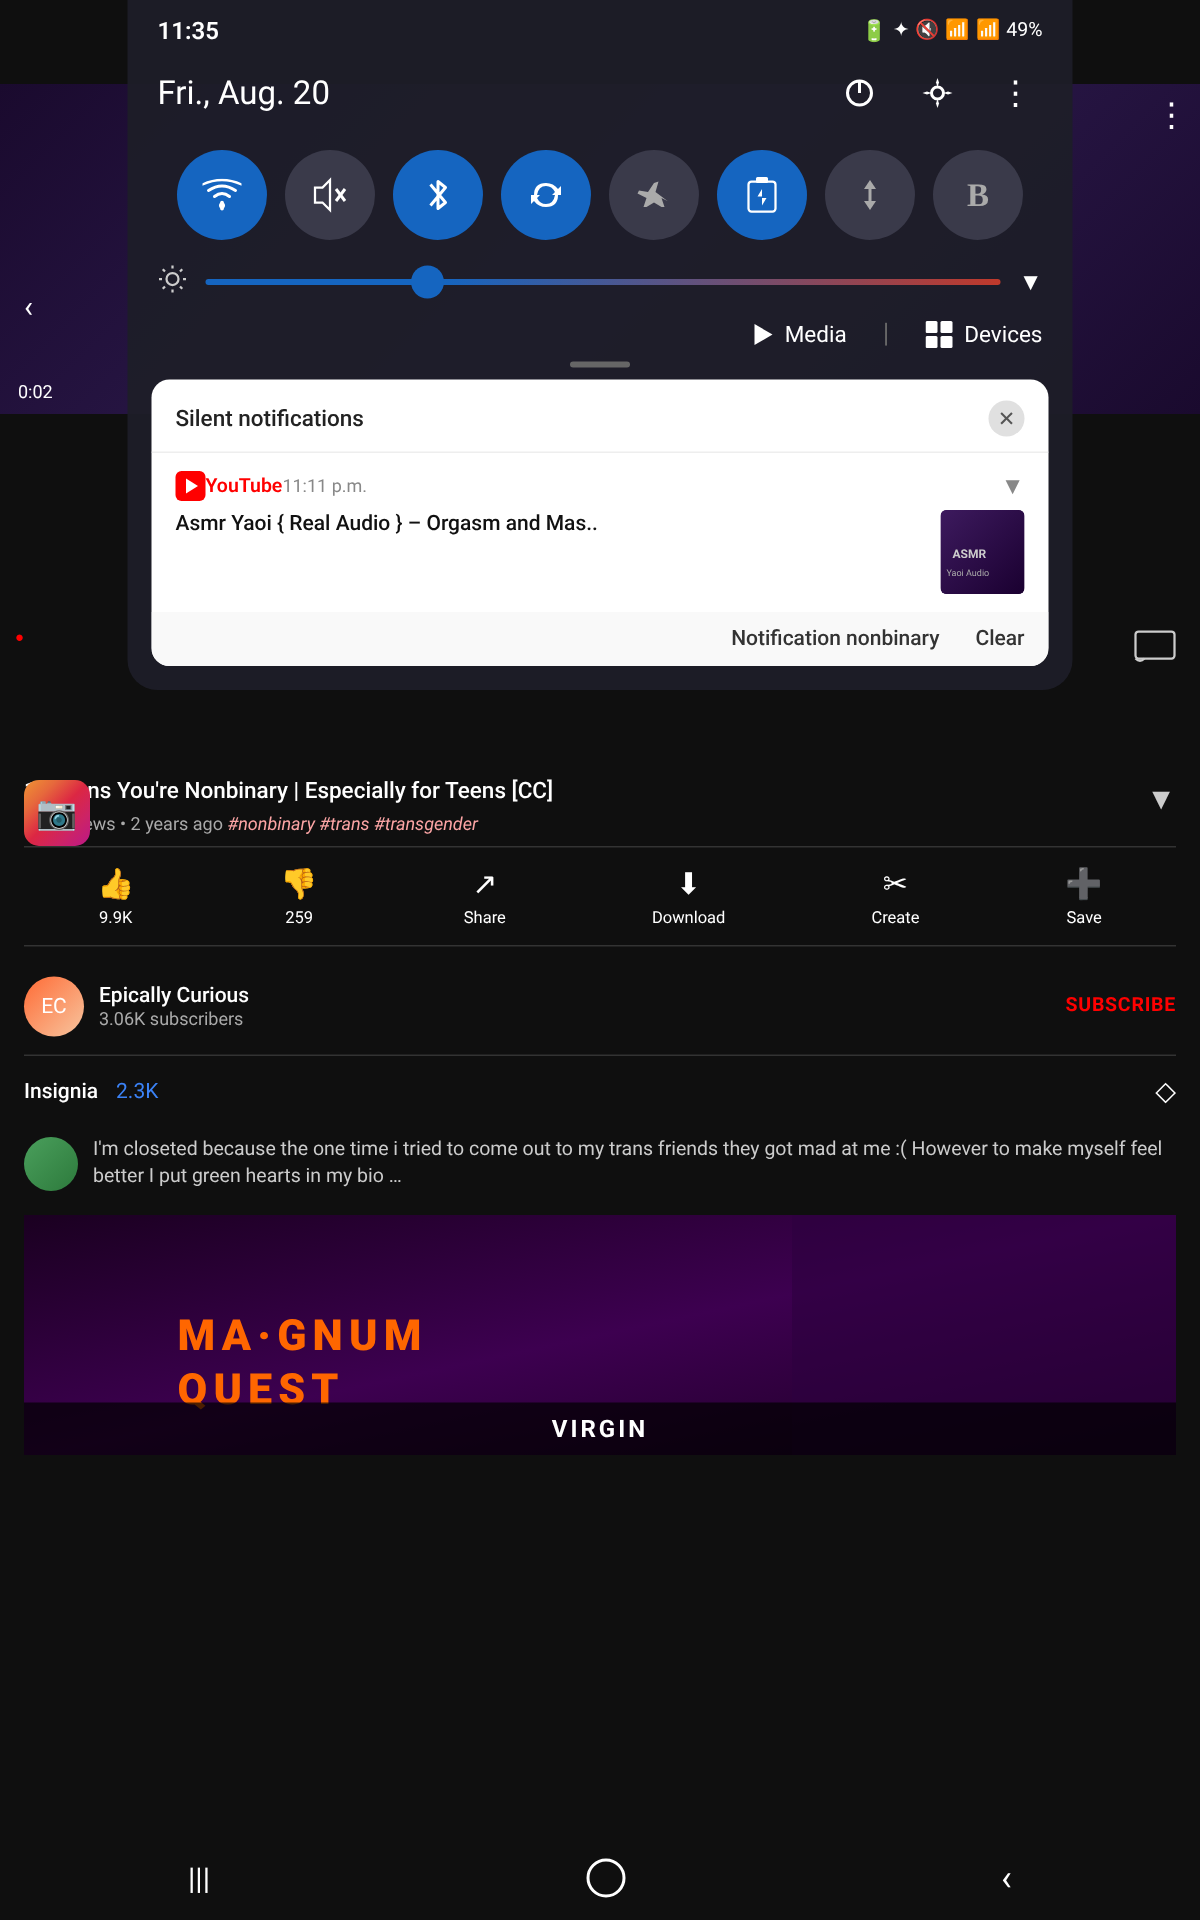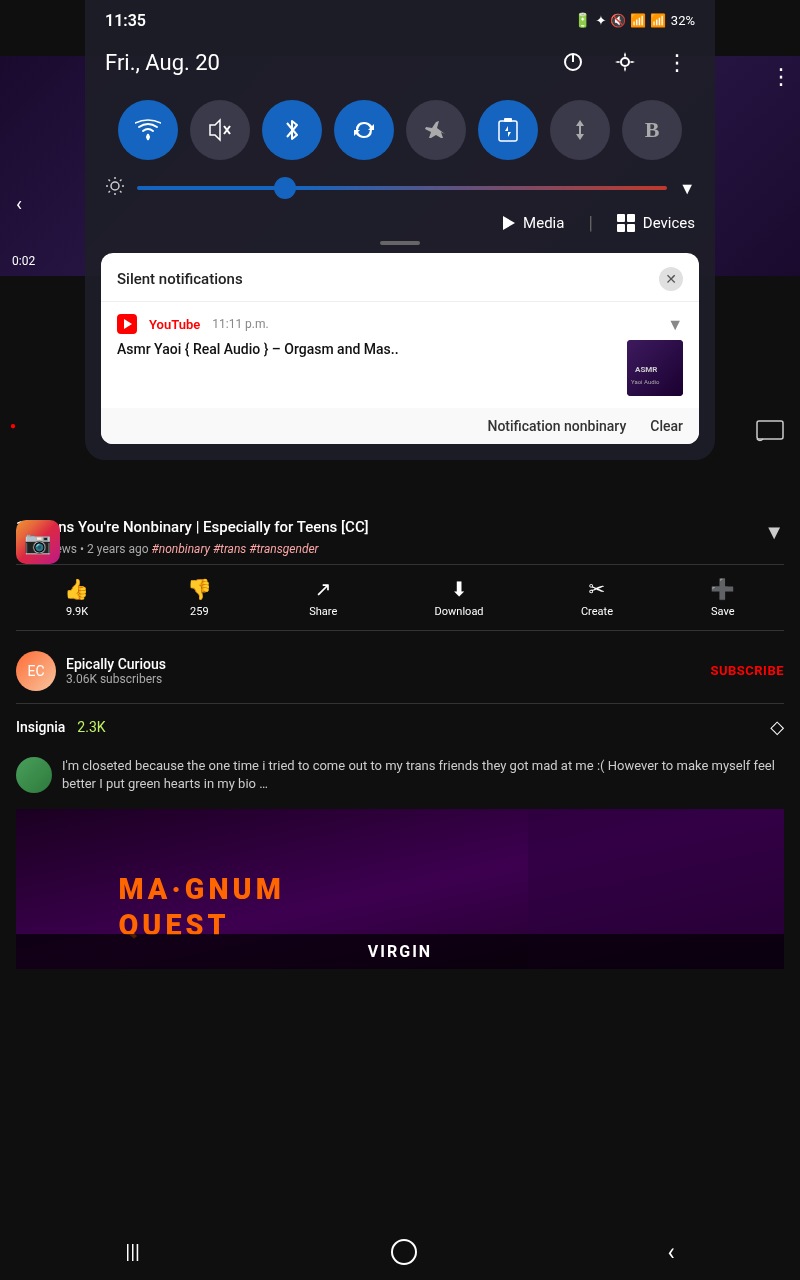--- a/index.html
+++ b/index.html
@@ -150,21 +150,21 @@
       border-top: 1px solid #333;
     }
 
     .comments-label {
       color: #fff;
       font-size: 14px;
       font-weight: 500;
     }
 
     .comments-count {
-      color: #bef264;
+      color: #3b82f6;
       font-size: 14px;
       margin-left: 8px;
       margin-top: 47px;
     }
 
     .comment-item {
       display: flex;
       gap: 10px;
       padding: 8px 0;
     }
@@ -402,21 +402,21 @@
       color: #555;
     }
 
     .notification-item {
       padding: 12px 16px;
     }
 
     .notif-source-row {
       display: flex;
       align-items: center;
-      gap: 12px;
+      gap: 0;
       margin-bottom: 6px;
     }
 
     .youtube-icon {
       width: 20px;
       height: 20px;
       background: #ff0000;
       border-radius: 4px;
       display: flex;
       align-items: center;
@@ -641,21 +641,21 @@
 
       <span style="font-size:14px;">🔋</span>
 
       <span style="font-size:13px;">✦</span>
 
       <span style="font-size:13px;">🔇</span>
 
       <span style="font-size:13px;">📶</span>
 
       <span style="font-size:13px;">📶</span>
-      <span class="battery-text">32%</span>
+      <span class="battery-text">49%</span>
     </div>
   </div>
 
   <div class="qs-header">
     <span class="qs-date">Fri., Aug. 20</span>
     <div class="qs-header-icons">
       <div class="qs-header-icon">
         <svg width="22" height="22" viewBox="0 0 22 22">
           <circle cx="11" cy="11" r="8" stroke="#fff" stroke-width="2" fill="none"></circle>
           <line x1="11" y1="3" x2="11" y2="11" stroke="#fff" stroke-width="2"></line>

